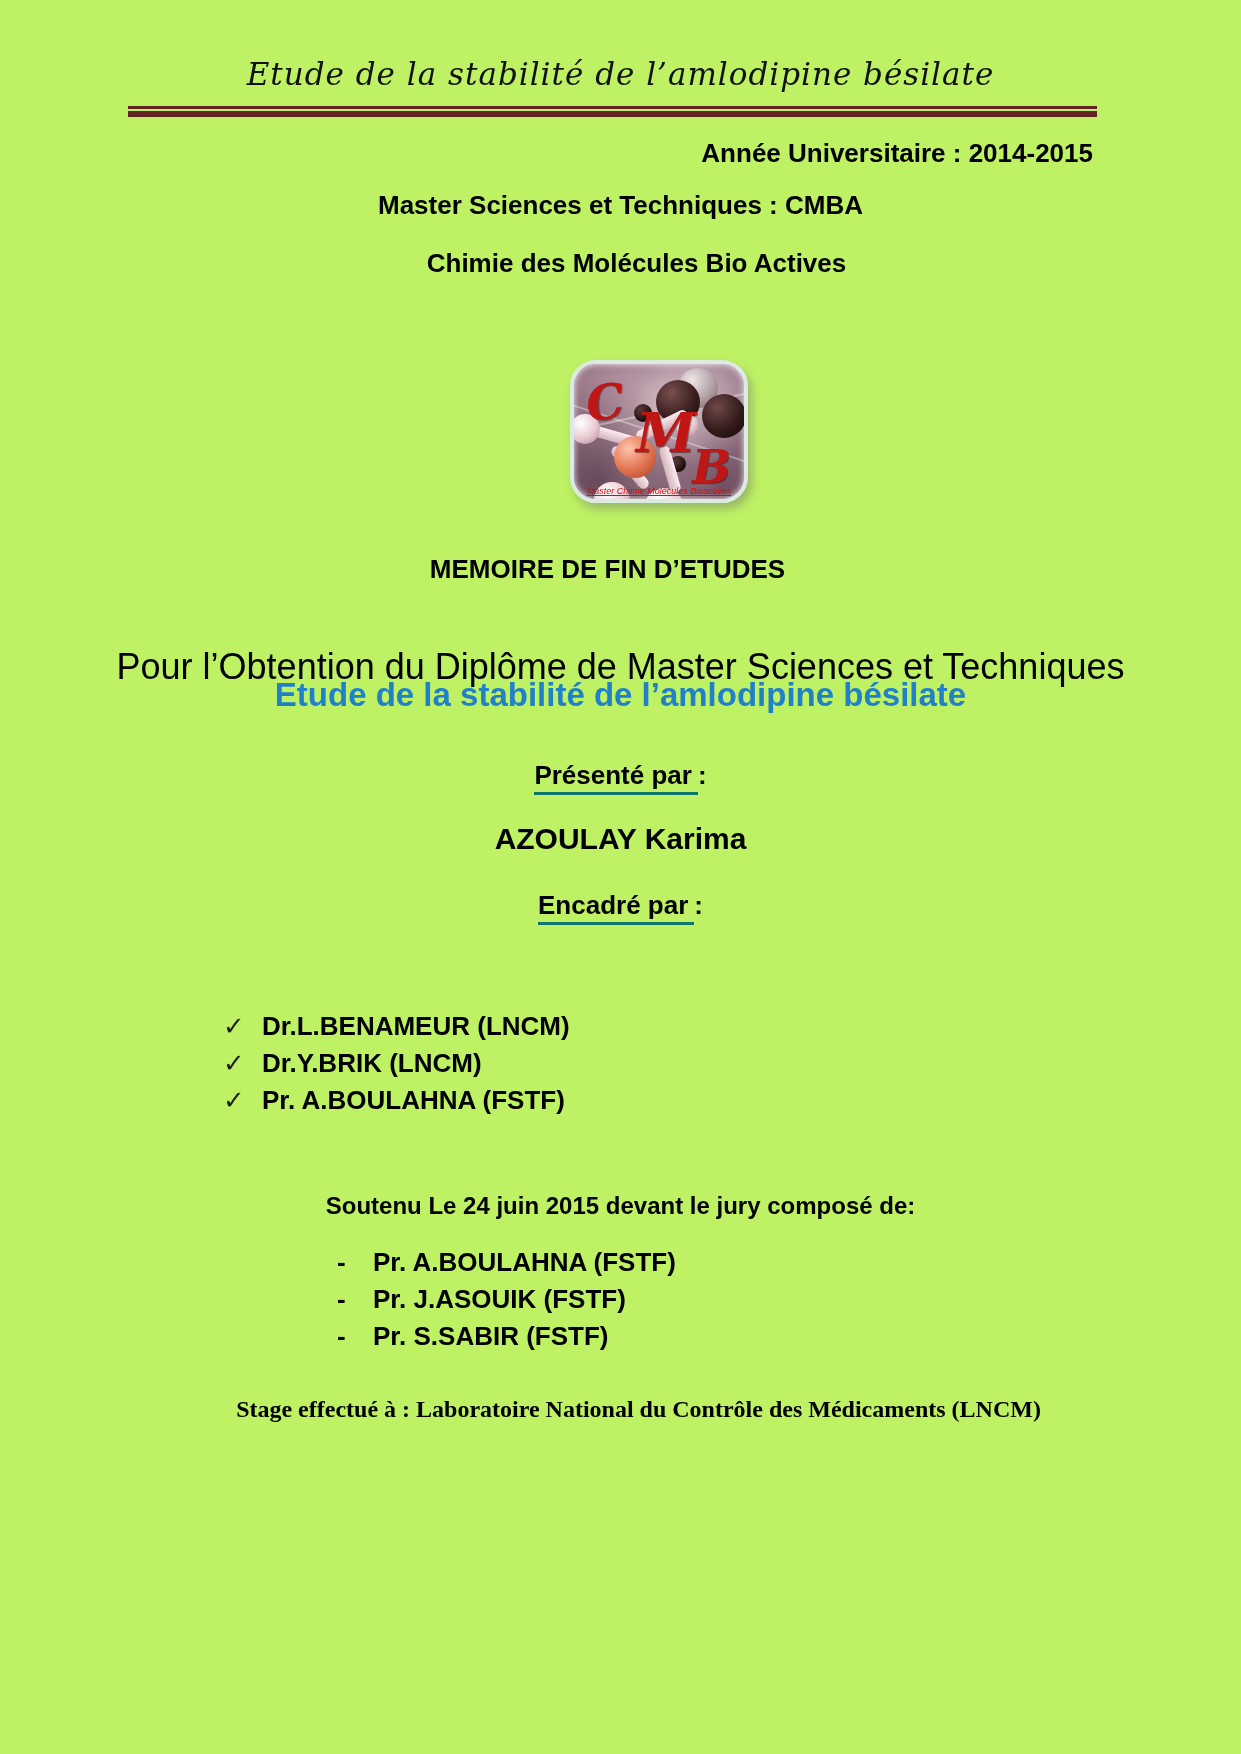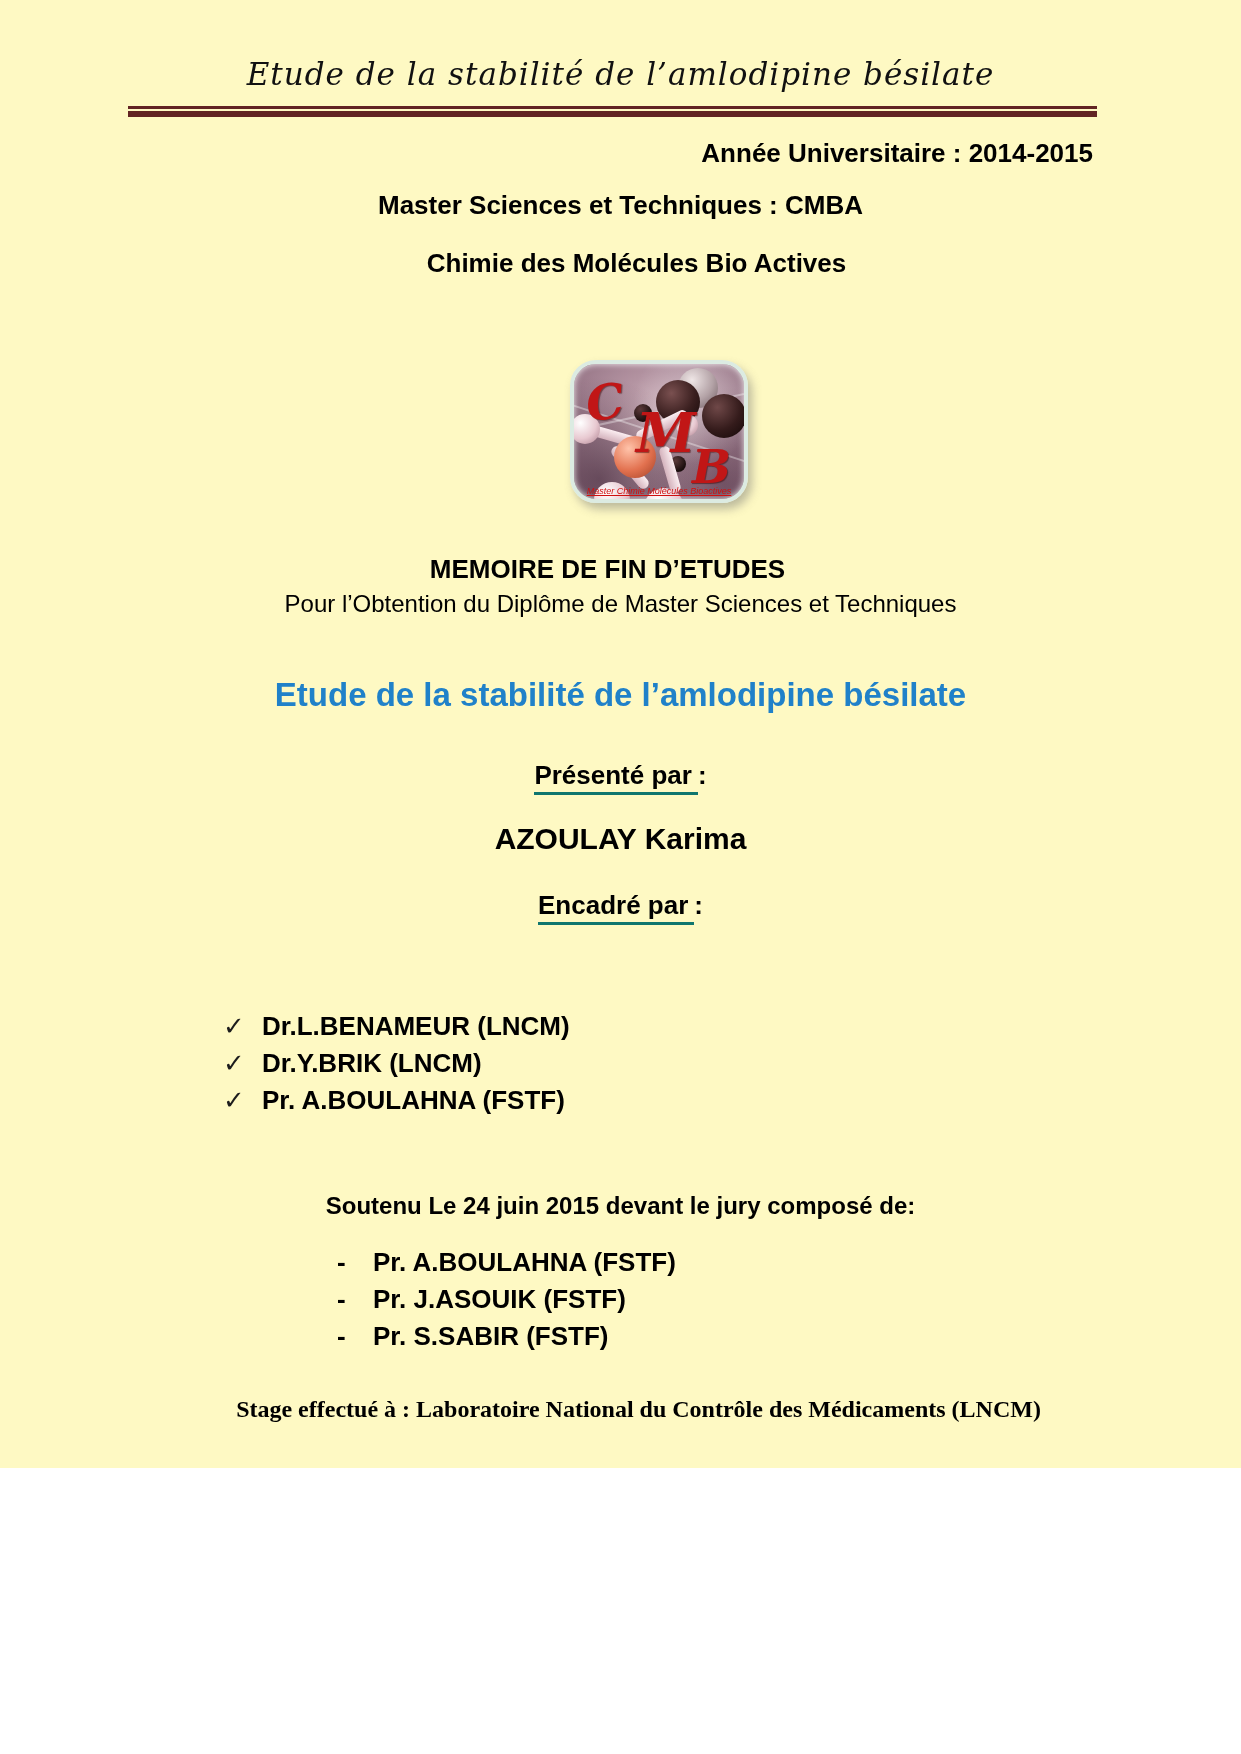--- a/index.html
+++ b/index.html
@@ -1,19 +1,19 @@
 <!DOCTYPE html>
 <html><head>
 <meta charset="utf-8">
 <style>
   html,body{margin:0;padding:0;background:#ffffff;}
   .page{
     position:relative;
-    width:1241px;height:1468px;
-    background:#fef9c3;
+    width:1241px;height:1754px;
+    background:#bef264;
     font-family:"Liberation Sans",sans-serif;
     color:#000;
     overflow:hidden;
   }
   
   .hdr-title{
     position:absolute;top:56px;left:0;right:0;
     text-align:center;
     font-family:"DejaVu Serif",serif;
     font-style:italic;
@@ -23,21 +23,21 @@
   }
   .rule-thin{position:absolute;left:128px;top:106px;width:969px;height:3px;background:#622423;}
   .rule-thick{position:absolute;left:128px;top:111px;width:969px;height:6px;background:#622423;}
 
   
   .line{position:absolute;left:0;right:0;text-align:center;}
   .annee{top:138px;right:148px;left:auto;text-align:right;font-size:26px;font-weight:bold;}
   .master{top:190px;font-size:26px;font-weight:bold;}
   .chimie{top:248px;font-size:26px;font-weight:bold;margin-left:32px;}
   .memoire{top:554px;font-size:26px;font-weight:bold;transform:translateX(-13px);}
-  .pour{top:590px;font-size:24px;}
+  .pour{top:646px;font-size:36px;}
   .thesis{top:676px;font-size:33px;font-weight:bold;color:#2081c9;}
   .presente{top:760px;font-size:26px;font-weight:bold;}
   .azoulay{top:822px;font-size:30px;font-weight:bold;}
   .encadre{top:890px;font-size:26px;font-weight:bold;}
   .soutenu{top:1192px;font-size:24px;font-weight:bold;}
   .stage{top:1396px;font-size:24px;font-weight:bold;font-family:"Liberation Serif",serif;transform:translateX(18px);}
   .ul{border-bottom:3px solid #0f766e;padding-bottom:2px;padding-right:6px;}
 
   
   .sup-list{position:absolute;left:183px;top:1008px;}

